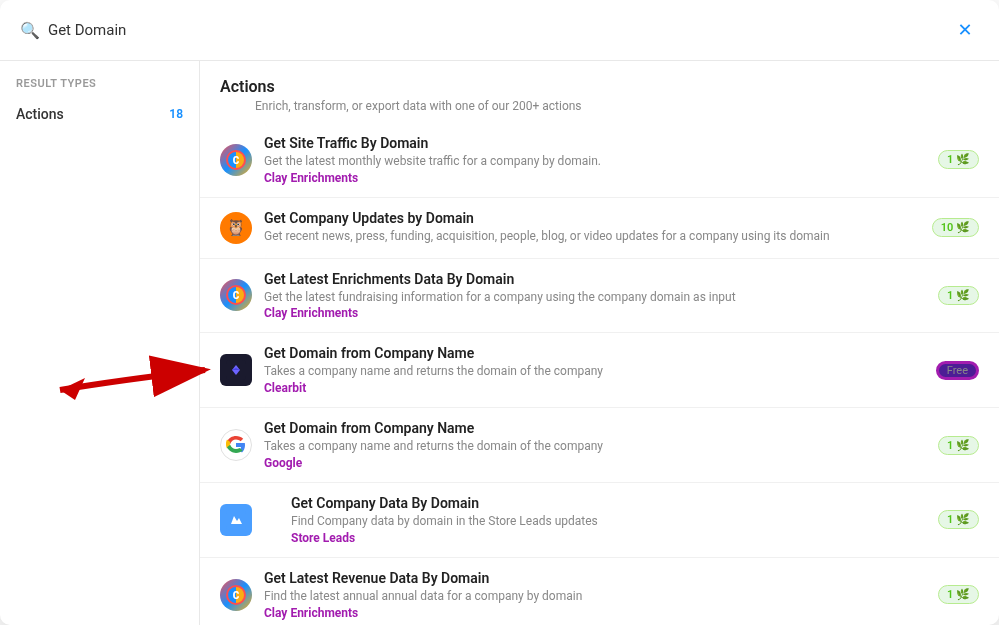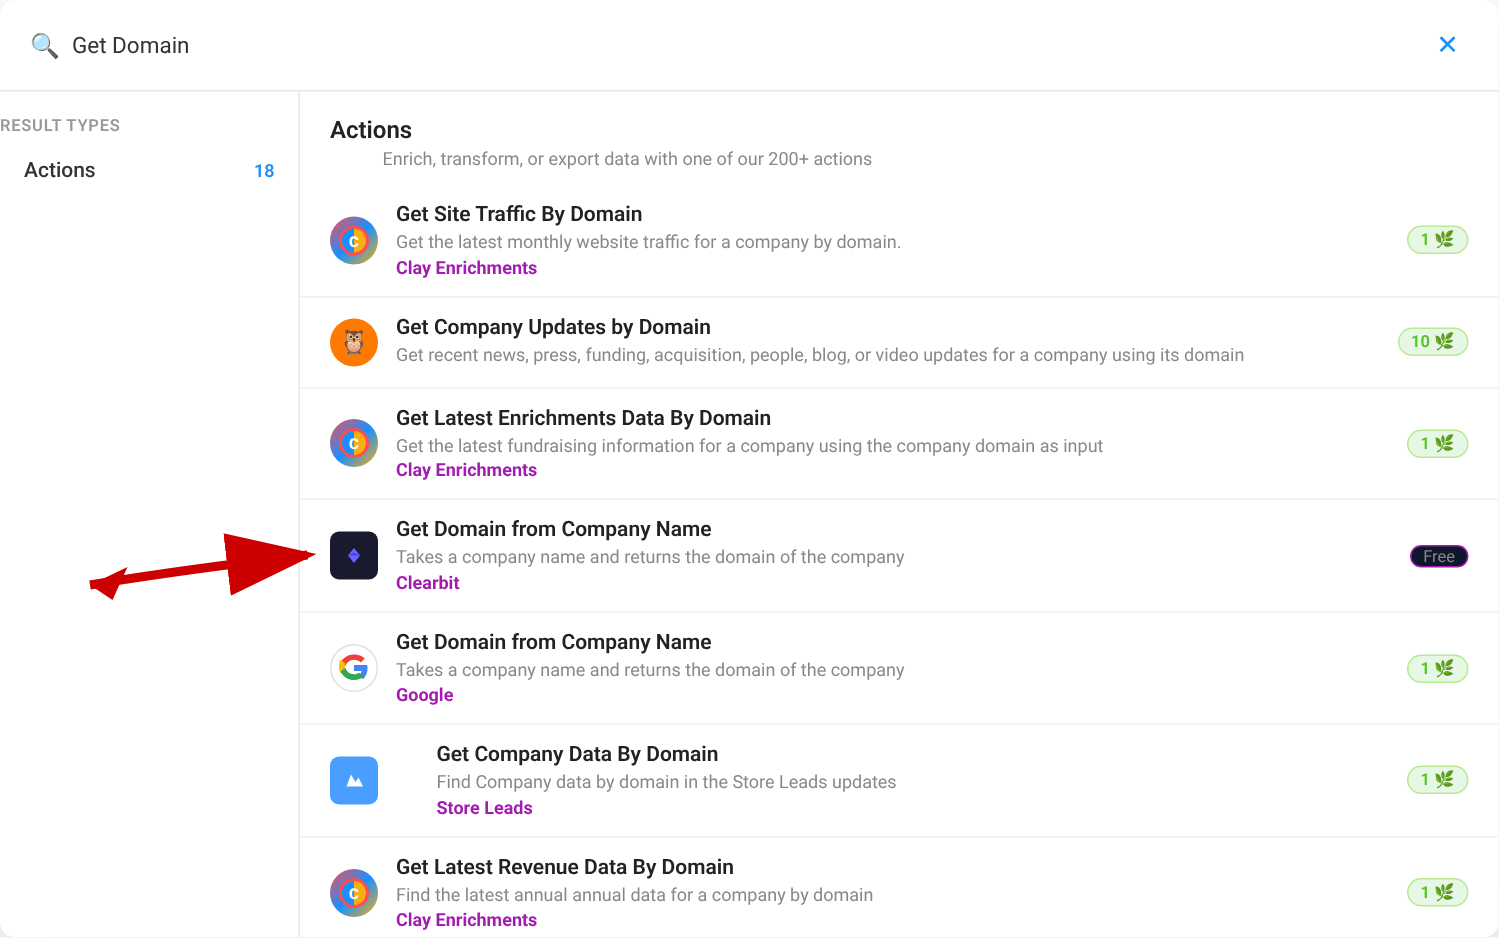--- a/index.html
+++ b/index.html
@@ -74,21 +74,21 @@
       border-right: 1px solid #e8e8e8;
       padding: 16px 0;
       flex-shrink: 0;
     }
 
     .sidebar-section-label {
       font-size: 11px;
       color: #999;
       font-weight: 600;
       text-transform: uppercase;
-      padding: 0 0 8px;
+      padding: 0 16px 8px;
       letter-spacing: 0.5px;
     }
 
     .sidebar-item {
       display: flex;
       align-items: center;
       justify-content: space-between;
       padding: 8px 16px;
       cursor: pointer;
       border-radius: 0;
@@ -207,23 +207,23 @@
       border-radius: 20px;
       padding: 2px 8px;
       font-size: 11px;
       font-weight: 600;
       display: flex;
       align-items: center;
       gap: 3px;
     }
 
     .badge-pill-free {
-      background: #0f172a;
+      background: #4c1d95;
       color: #888;
-      border: 1px solid #a21caf;
+      border: 3px solid #a21caf;
       border-radius: 20px;
       padding: 0 8px;
       font-size: 11px;
     }
 
     
     .clay-icon {
       width: 32px;
       height: 32px;
       border-radius: 50%;

